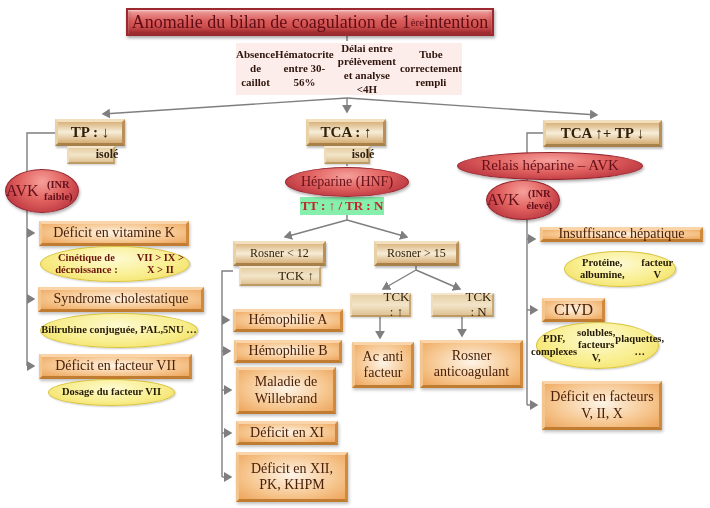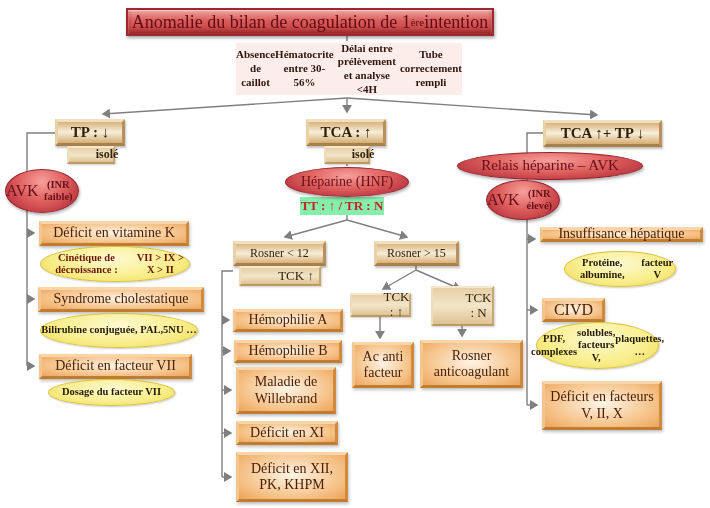--- a/index.html
+++ b/index.html
@@ -168,21 +168,21 @@
   </div>
   <div class="node orange" style="left:236px;top:421px;width:102px;height:24px">
     <span>Déficit en XI</span>
   </div>
   <div class="node orange" style="left:236px;top:452px;width:112px;height:50px">
     <span>Déficit en XII, PK, KHPM</span>
   </div>
   <div class="node subtan tck" style="left:350px;top:293px;width:61px;height:24px">
     <span>TCK : ↑</span>
   </div>
-  <div class="node subtan tck" style="left:431px;top:286px;width:63px;height:40px">
+  <div class="node subtan tck" style="left:431px;top:293px;width:63px;height:24px">
     <span>TCK : N</span>
   </div>
   <div class="node orange" style="left:352px;top:342px;width:62px;height:46px">
     <span>Ac anti facteur</span>
   </div>
   <div class="node orange" style="left:420px;top:340px;width:103px;height:48px">
     <span>Rosner anticoagulant</span>
   </div>
 
   <div class="node rednode relais-t" style="left:457px;top:152px;width:186px;height:28px">

